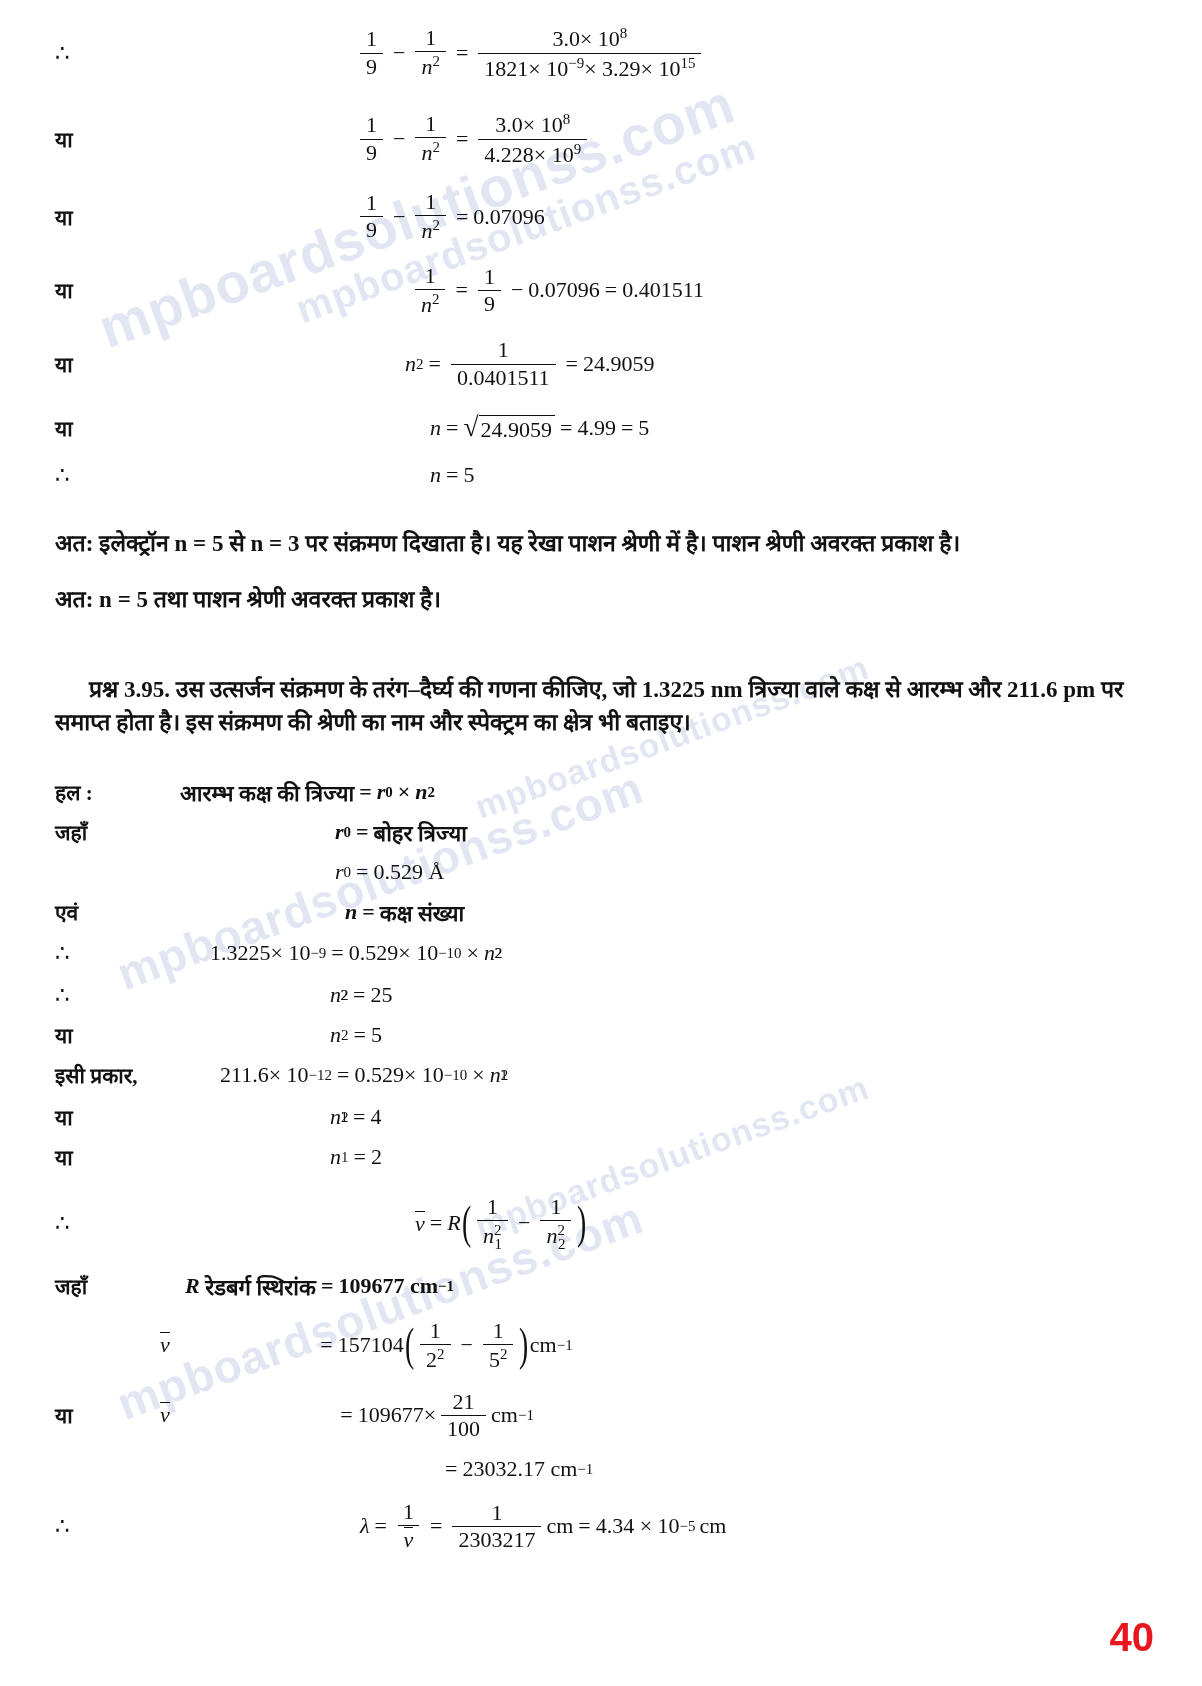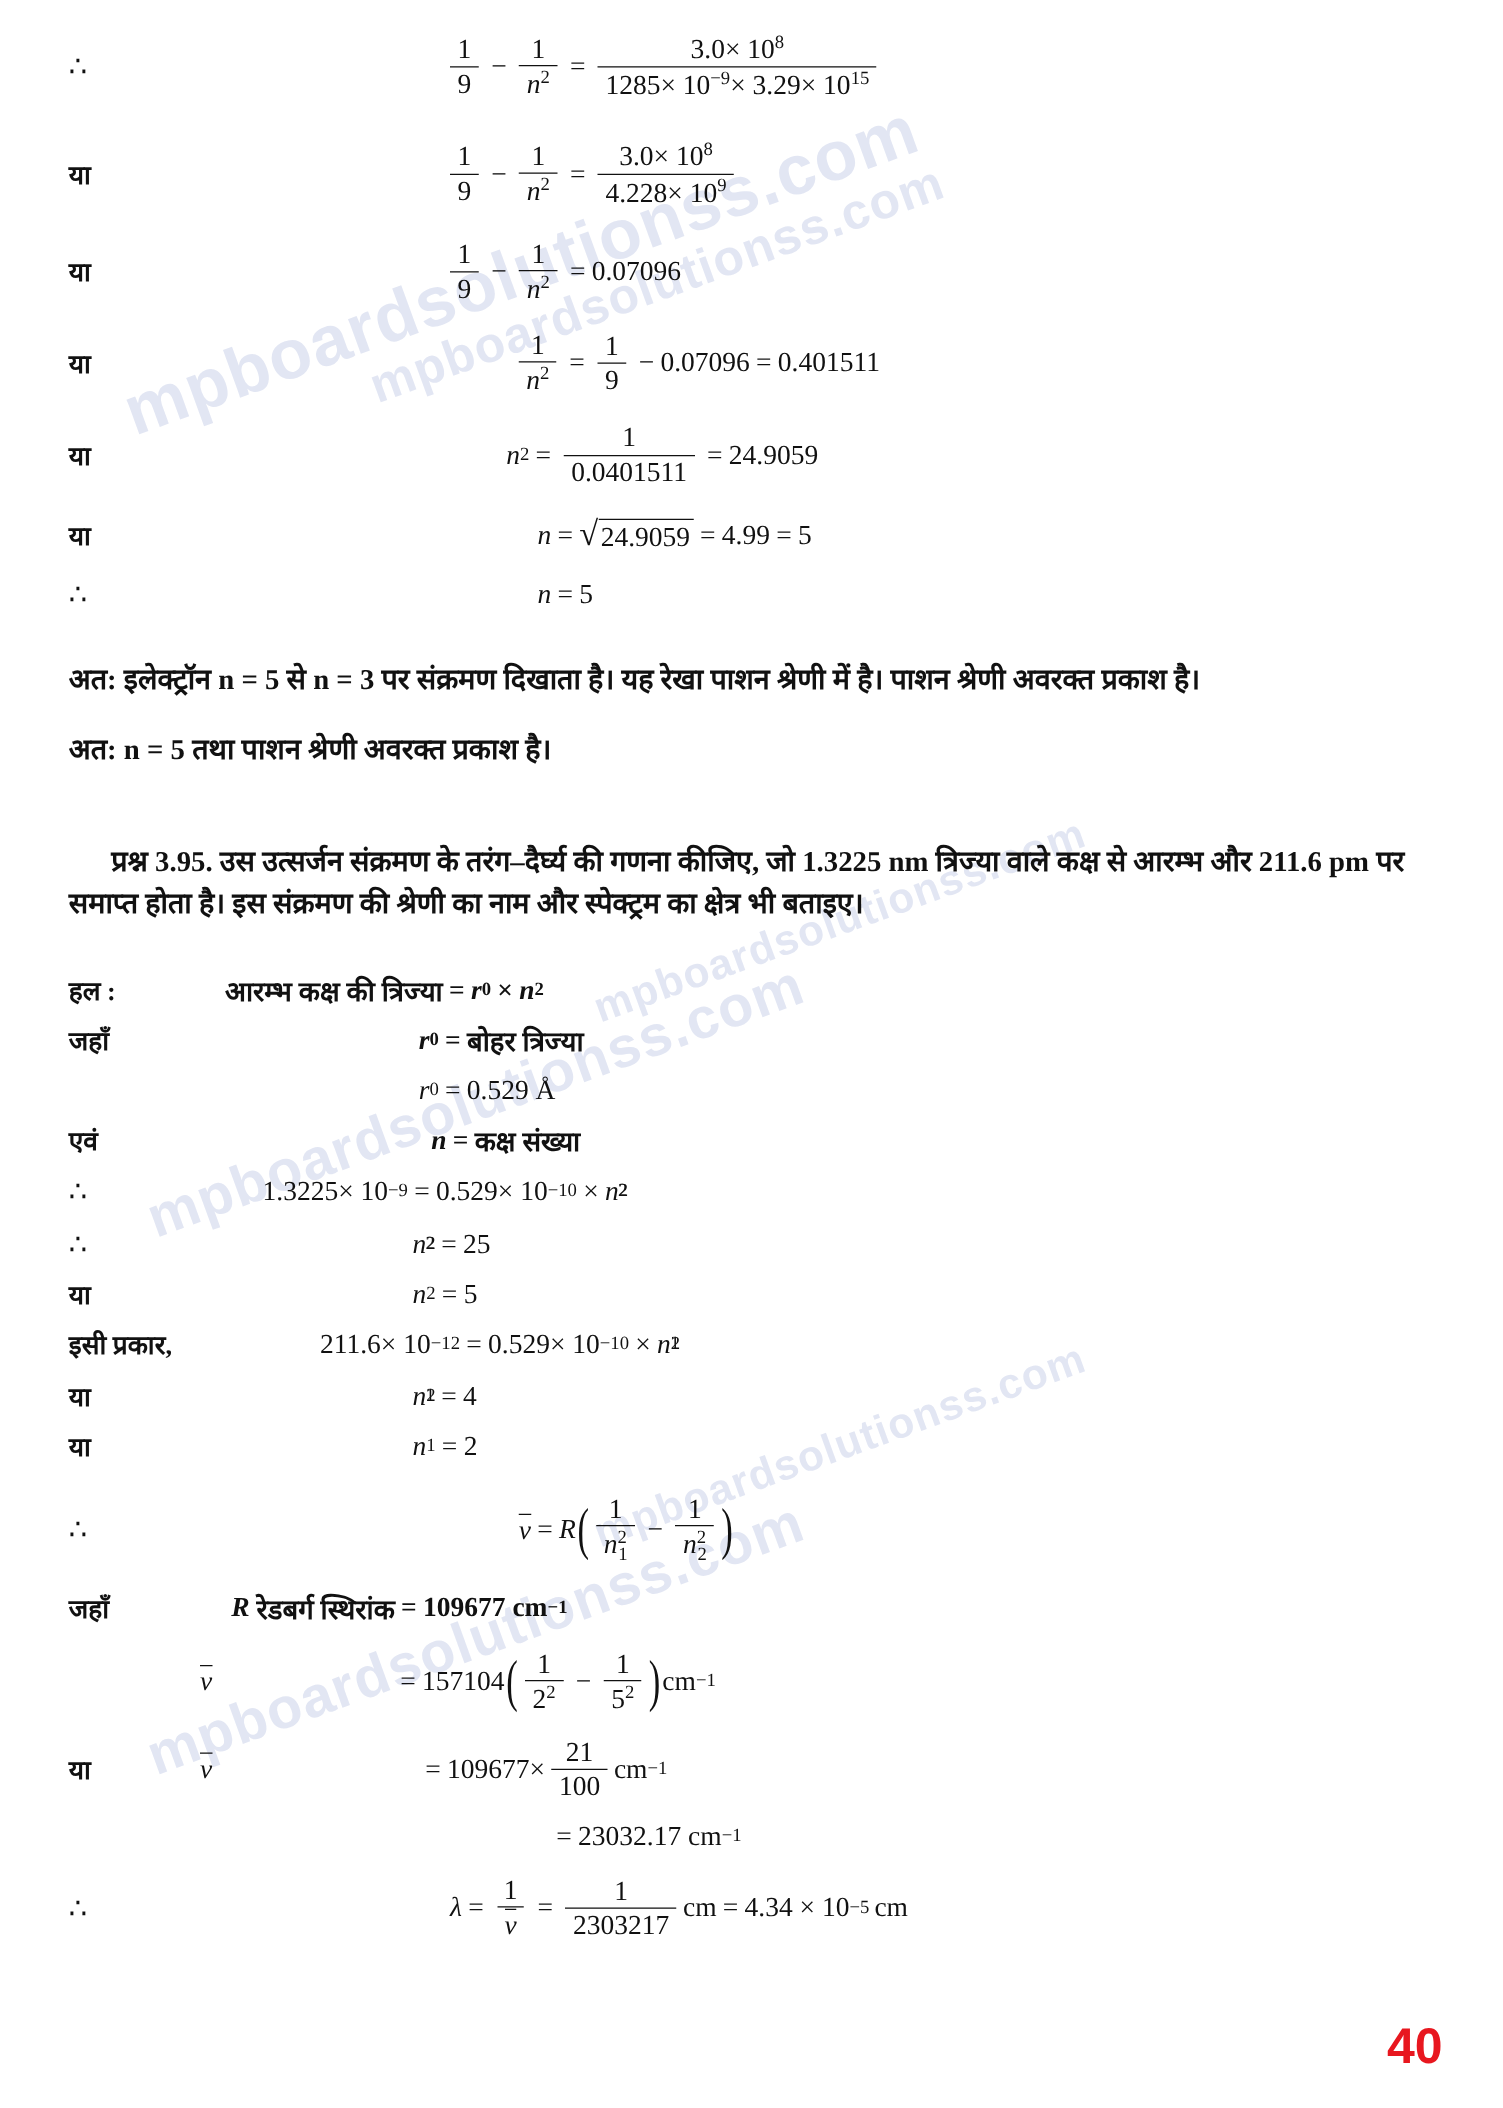--- a/index.html
+++ b/index.html
@@ -161,21 +161,21 @@
               <span class="den">9</span>
             </span>
           <span class="op">−</span>
           <span class="frac">
               <span class="num">1</span>
               <span class="den"><span class="it">n</span><sup class="e">2</sup></span>
             </span>
           <span class="op">=</span>
           <span class="frac">
             <span class="num"><span>3.0× 10</span><sup class="e">8</sup></span>
-            <span class="den"><span>1285× 10</span><sup class="e">−9</sup><span>× 3.29× 10</span><sup class="e">15</sup></span>
+            <span class="den"><span>1821× 10</span><sup class="e">−9</sup><span>× 3.29× 10</span><sup class="e">15</sup></span>
           </span>
         </span>
       </div>
     </div>
 
     <div class="spacer10"></div>
 
     <div class="row" style="min-height:74px;">
       <div class="lead">या</div>
       <div class="expr">
@@ -390,21 +390,21 @@
       <div class="expr">
         <span class="mathline" style="margin-left:160px;">
           <span class="it">n</span>
             <sub class="e">2</sub>
           <span class="op">=</span>
           <span>5</span>
         </span>
       </div>
     </div>
 
-    <div class="row" style="min-height:42px;gap:36px;">
+    <div class="row" style="min-height:42px;">
       <div class="lead" style="padding-left:55px;">इसी प्रकार,</div>
       <div class="expr">
         <span class="mathline" style="margin-left:50px;">
           <span>211.6× 10</span>
             <sup class="e">−12</sup>
           <span class="op">=</span>
           <span>0.529× 10</span>
             <sup class="e">−10</sup>
           <span class="op">×</span>
           <span class="it">n</span>

